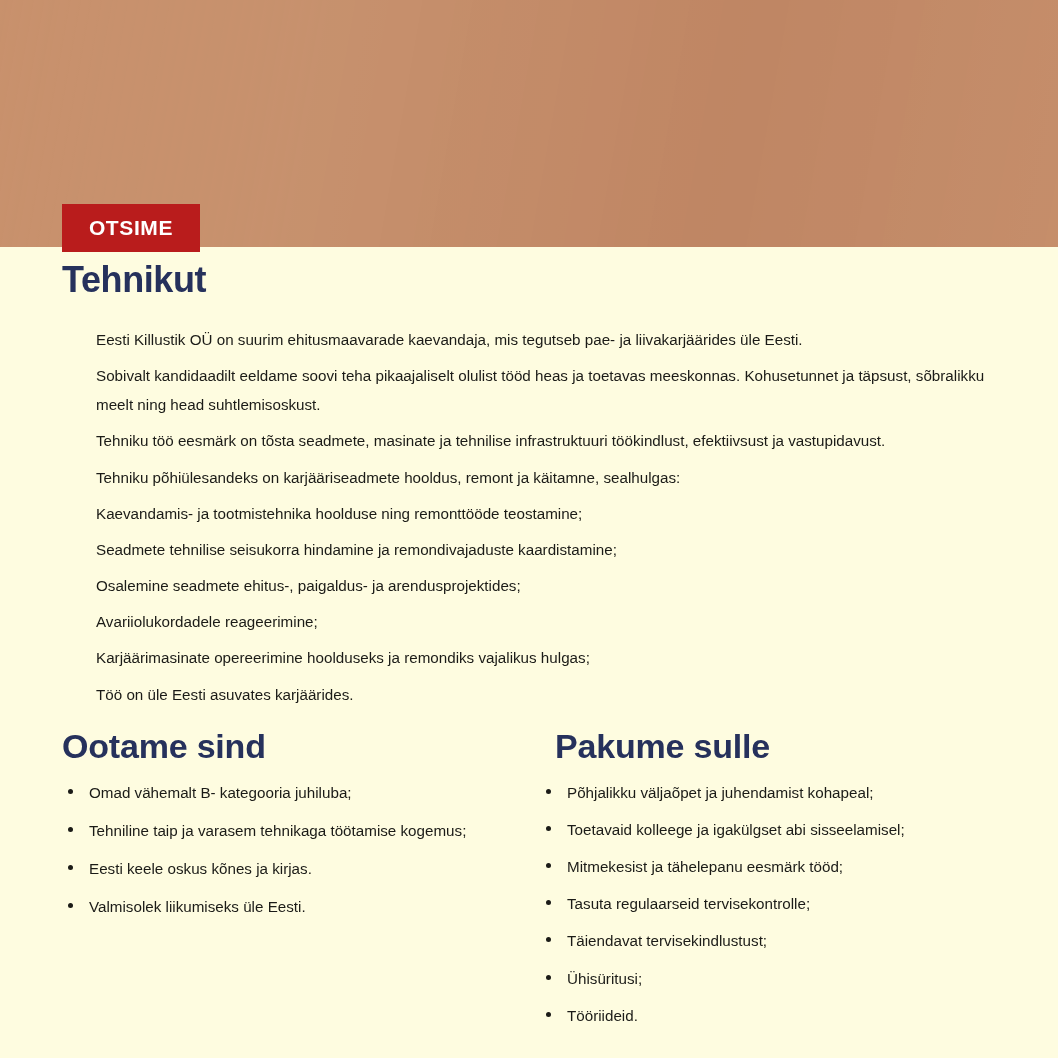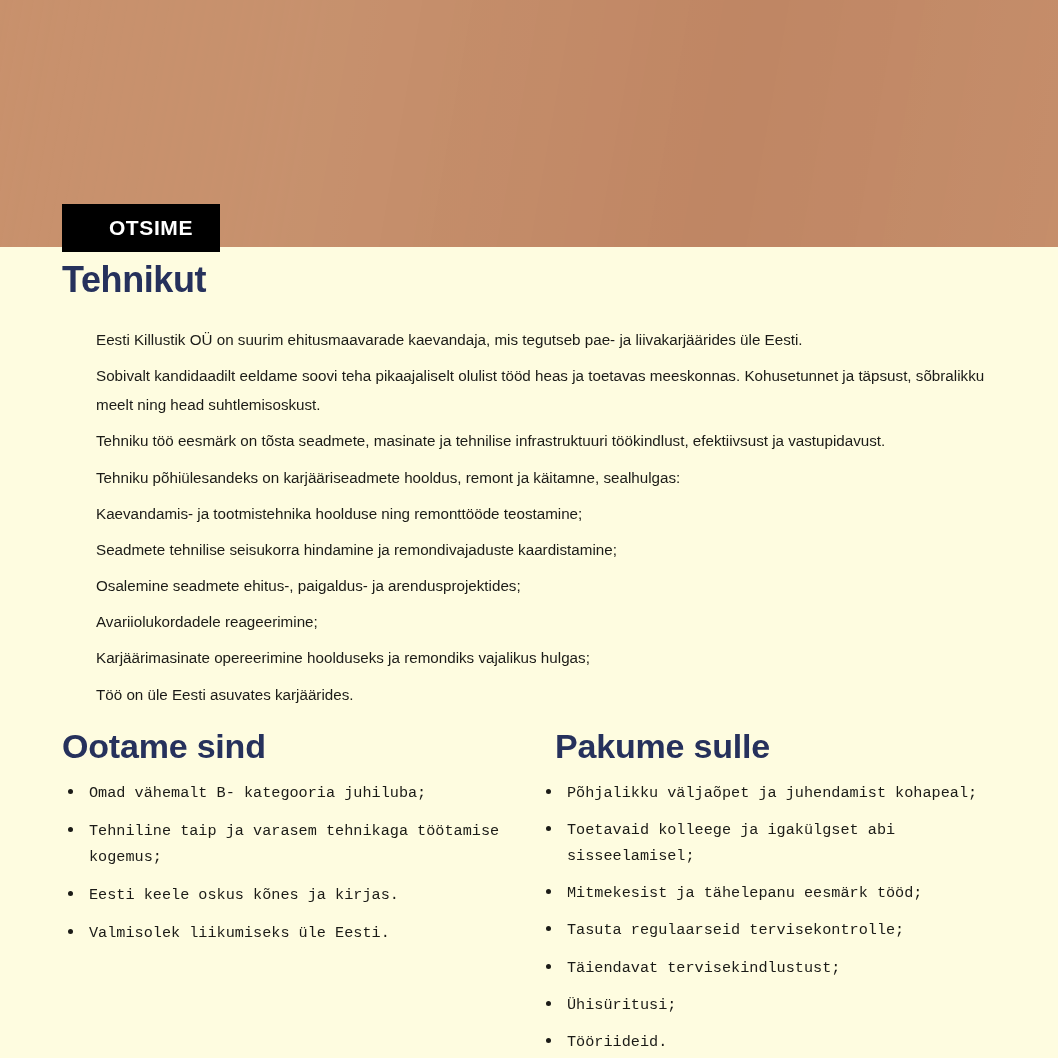--- a/index.html
+++ b/index.html
@@ -64,25 +64,24 @@
     opacity: .55;
   }
 
   
   .badge {
     position: absolute;
     left: 62px;
     top: 204px;
     width: 138px;
     height: 48px;
-    background: #000000;
+    background: #b91c1c;
     display: flex;
     align-items: center;
     justify-content: center;
-    padding-left: 20px;
   }
   .badge-label {
     color: #FFFFFF;
     font-size: 21px;
     font-weight: 600;
     letter-spacing: .6px;
   }
 
   
   .content {
@@ -127,21 +126,20 @@
     font-weight: 700;
     margin: 0 0 14px 0;
     letter-spacing: -0.2px;
   }
   .col-right .col-title { margin-left: 15px; }
 
   ul.bullets {
     list-style: none;
     margin: 0;
     padding: 0;
-    font-family: Liberation Mono, monospace;
   }
   ul.bullets li {
     position: relative;
     padding-left: 27px;
     margin-bottom: 12px;
     color: #1B1B17;
     font-size: 15.2px;
     line-height: 1.72;
   }
   ul.bullets li::before {

